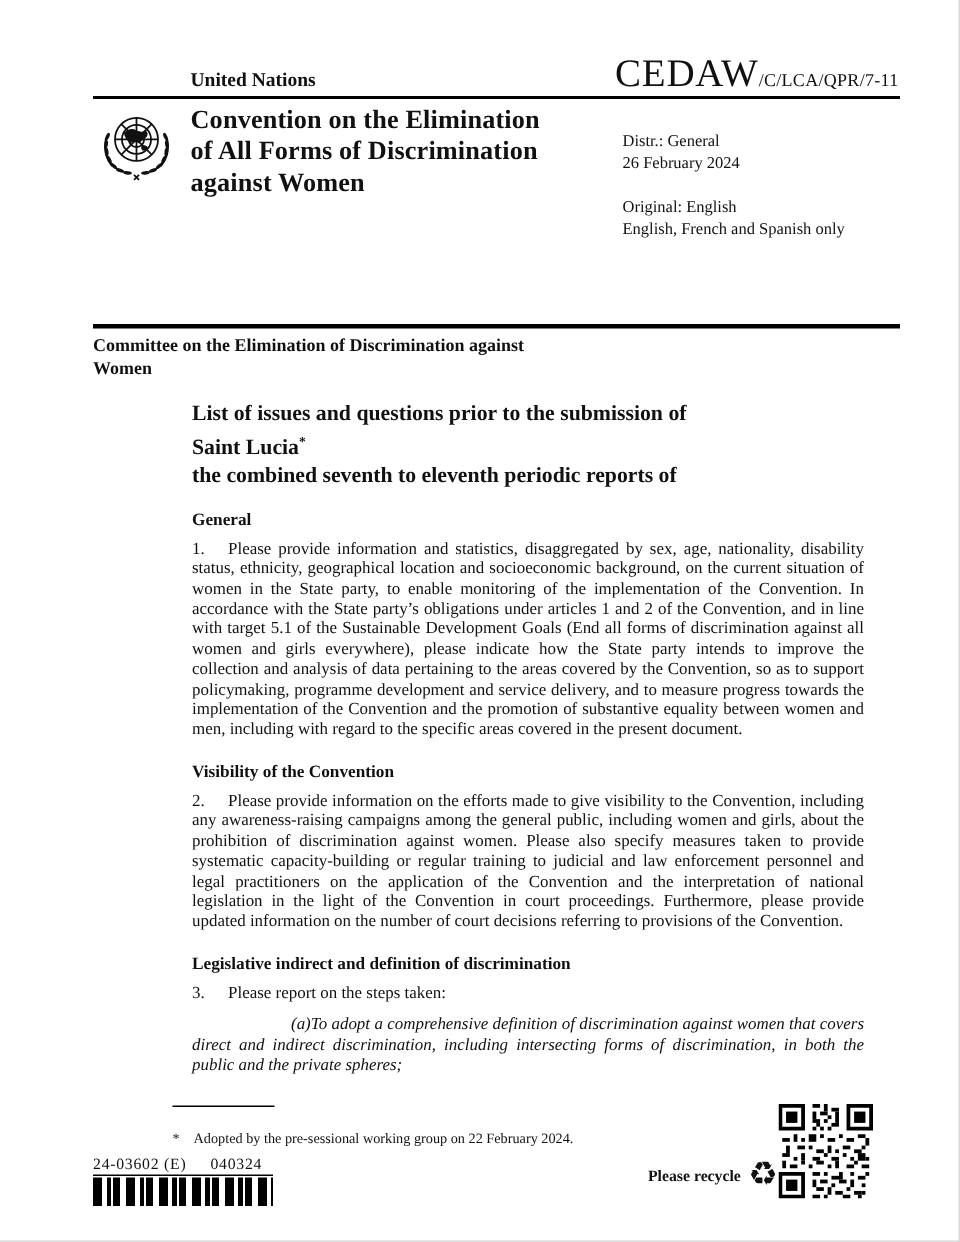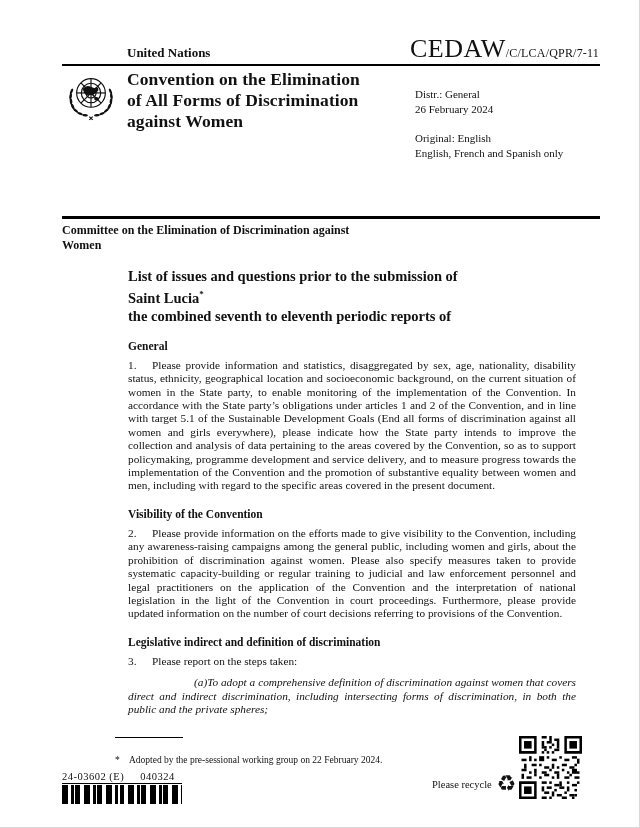--- a/index.html
+++ b/index.html
@@ -82,21 +82,21 @@
   .barcode {
     width: 120px; height: 19px; margin-top: 1px;
     background: repeating-linear-gradient(90deg,
       #000 0 6px, #fff 6px 9px, #000 9px 12px, #fff 12px 13.5px,
       #000 13.5px 18px, #fff 18px 22px);
   }
   .recycle-block {
     position: absolute; left: 432px; top: 773px;
     display: flex; align-items: center; gap: 5px;
   }
-  .recycle-label { font-size: 10.5px; font-weight: normal; white-space: nowrap; }
+  .recycle-label { font-size: 10.5px; font-weight: bold; white-space: nowrap; }
   .recycle-glyph {
     font-family: "DejaVu Sans", sans-serif;
     font-size: 22px; line-height: 22px; color: #111;
   }
   .qr { position: absolute; left: 519px; top: 736px; }
 </style>
 </head>
 <body>
 
 <div class="page">

